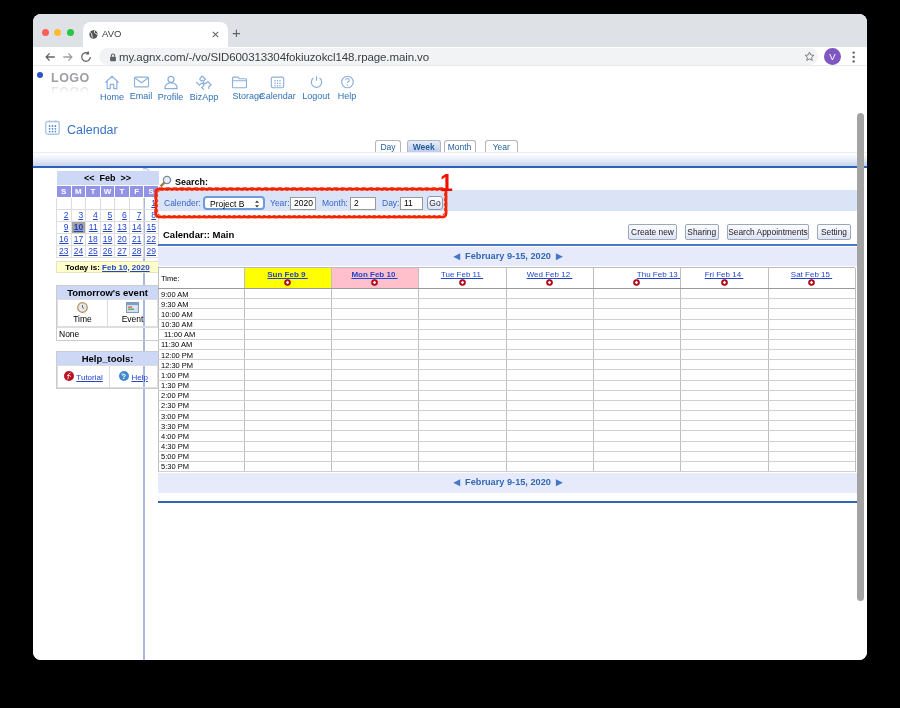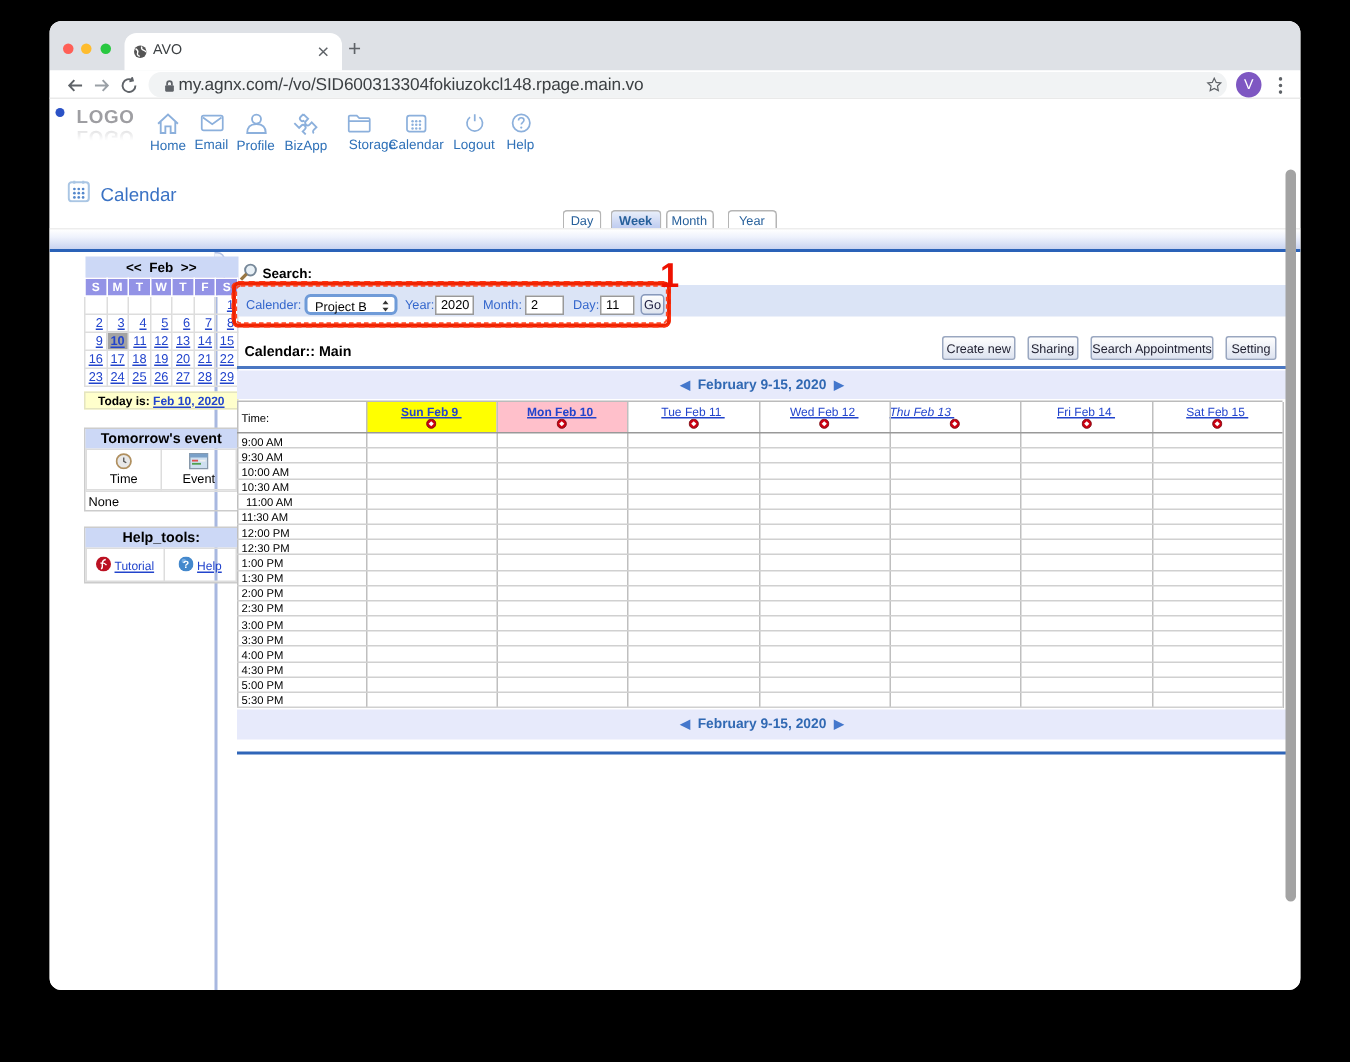--- a/index.html
+++ b/index.html
@@ -392,21 +392,21 @@
               <rect x="2.6" y="2.6" width="2.8" height="2.8" transform="rotate(45 4 4)" fill="#fff"></rect>
             </svg>
           </div>
       <div class="abs" style="left:348px;top:0;width:87px;height:20px;text-align:center;">
             <div style="font-size:8px;margin-top:1.5px;"><a href="#" style="color:#2244cc">Wed Feb 12&nbsp;</a></div>
             <svg width="7" height="7" viewBox="0 0 8 8" style="display:block;margin:0 auto;">
               <circle cx="4" cy="4" r="3.5" fill="#cc0011" stroke="#7a0a12" stroke-width="0.7"></circle>
               <rect x="2.6" y="2.6" width="2.8" height="2.8" transform="rotate(45 4 4)" fill="#fff"></rect>
             </svg>
           </div>
-      <div class="abs" style="left:435px;top:0;width:87px;height:20px;text-align:left;font-style:italic;">
+      <div class="abs" style="left:435px;top:0;width:87px;height:20px;text-align:right;">
             <div style="font-size:8px;margin-top:1.5px;"><a href="#" style="color:#2244cc">Thu Feb 13&nbsp;</a></div>
             <svg width="7" height="7" viewBox="0 0 8 8" style="display:block;margin:0 auto;">
               <circle cx="4" cy="4" r="3.5" fill="#cc0011" stroke="#7a0a12" stroke-width="0.7"></circle>
               <rect x="2.6" y="2.6" width="2.8" height="2.8" transform="rotate(45 4 4)" fill="#fff"></rect>
             </svg>
           </div>
       <div class="abs" style="left:522px;top:0;width:88px;height:20px;text-align:center;">
             <div style="font-size:8px;margin-top:1.5px;"><a href="#" style="color:#2244cc">Fri Feb 14&nbsp;</a></div>
             <svg width="7" height="7" viewBox="0 0 8 8" style="display:block;margin:0 auto;">
               <circle cx="4" cy="4" r="3.5" fill="#cc0011" stroke="#7a0a12" stroke-width="0.7"></circle>

